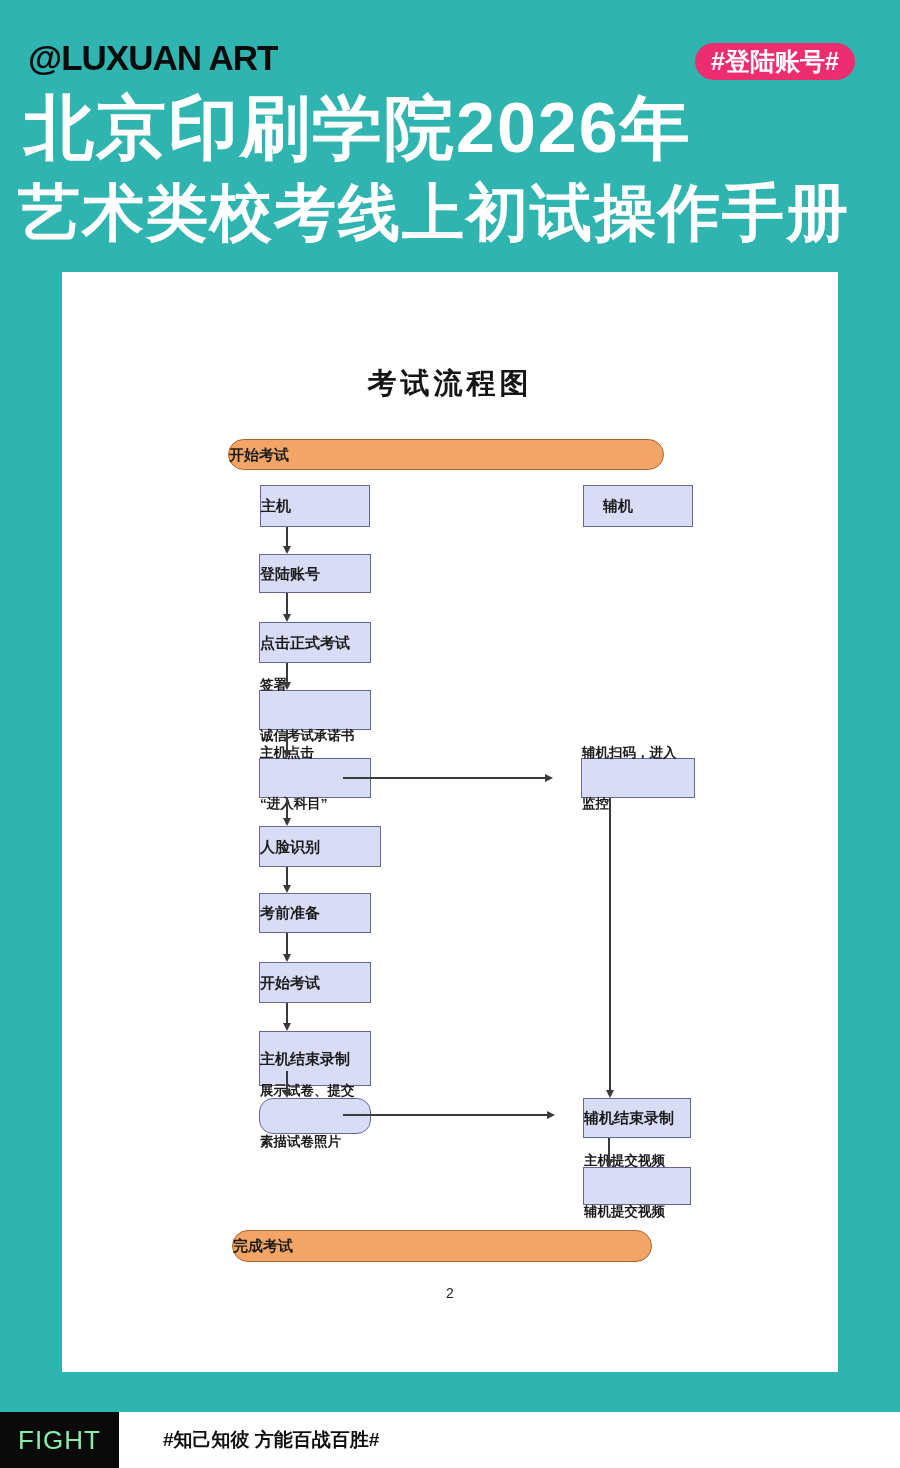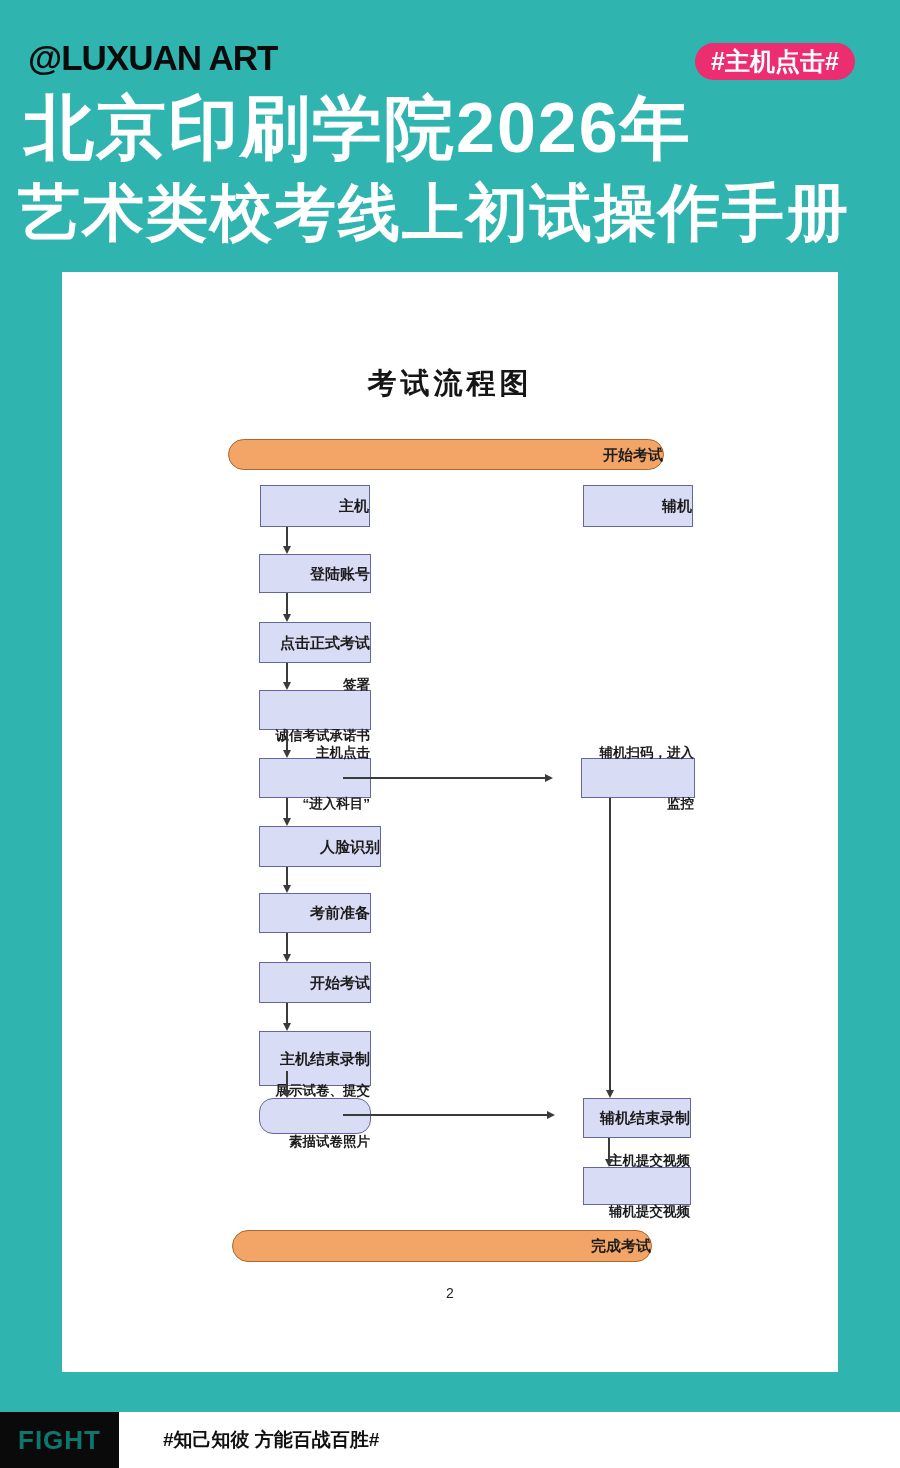--- a/index.html
+++ b/index.html
@@ -12,41 +12,41 @@
   .title1{position:absolute;left:24px;top:92px;font-size:70px;line-height:1.05;font-weight:900;color:#fff;letter-spacing:2px;white-space:nowrap;}
   .title2{position:absolute;left:18px;top:180px;font-size:62px;line-height:1.05;font-weight:900;color:#fff;letter-spacing:2px;white-space:nowrap;}
 
   
   .page{position:absolute;left:62px;top:272px;width:776px;height:1100px;background:#fff;}
   .diagram-title{position:absolute;left:0;top:92px;width:100%;text-align:center;font-family:"Liberation Serif","DejaVu Serif",serif;font-size:29px;font-weight:700;letter-spacing:4px;color:#151515;}
   .page-number{position:absolute;left:0;top:1013px;width:100%;text-align:center;font-size:14px;color:#222;}
 
   
   .flow-layer{position:absolute;left:0;top:0;width:100%;height:100%;}
-  .node{position:absolute;box-sizing:border-box;display:flex;flex-direction:column;align-items:flex-end;justify-content:center;text-align:center;font-weight:700;color:#1c1c1c;}
+  .node{position:absolute;box-sizing:border-box;display:flex;flex-direction:column;align-items:flex-start;justify-content:center;text-align:center;font-weight:700;color:#1c1c1c;}
   .node div{white-space:nowrap;line-height:1.3;}
   .node.box{background:var(--node-fill,#d9dcf5);border:1.4px solid var(--node-border,#63679b);font-size:15px;margin-left:28px;}
   .node.box.two{font-size:13.5px;gap:33px;}
   .node.pill{background:var(--pill-fill,#f2a566);border:1.6px solid var(--pill-border,#a9662f);border-radius:16px;font-size:15px;}
   .conn{position:absolute;background:var(--line,#3a3a3a);}
   .arrow-v{position:absolute;width:0;height:0;border-left:4.5px solid transparent;border-right:4.5px solid transparent;border-top:8px solid var(--line,#3a3a3a);}
   .arrow-h{position:absolute;width:0;height:0;border-top:4.5px solid transparent;border-bottom:4.5px solid transparent;border-left:8px solid var(--line,#3a3a3a);}
 
   
   .footer-bar{position:absolute;left:0;top:1412px;width:900px;height:56px;background:#fff;}
-  .fight-box{position:absolute;left:0;top:1412px;width:119px;height:56px;background:#0a0a0a;color:#0f766e;display:flex;align-items:center;justify-content:center;font-size:26px;font-weight:700;letter-spacing:1px;}
+  .fight-box{position:absolute;left:0;top:1412px;width:119px;height:56px;background:#0a0a0a;color:#86efac;display:flex;align-items:center;justify-content:center;font-size:26px;font-weight:400;letter-spacing:1px;}
   .slogan{position:absolute;left:163px;top:1412px;height:56px;display:flex;align-items:center;font-size:19px;font-weight:900;color:#101010;white-space:nowrap;}
 </style>
 </head>
 <body>
 
 <div class="canvas">
 
   <div class="brand">@LUXUAN ART</div>
-  <div class="badge">#主机点击#</div>
+  <div class="badge">#登陆账号#</div>
   <div class="title1">北京印刷学院2026年</div>
   <div class="title2">艺术类校考线上初试操作手册</div>
 
   <div class="page">
     <div class="diagram-title">考试流程图</div>
     <div class="flow-layer">
         <div class="node pill" style="left: 166px; top: 167px; width: 436px; height: 31px;">
           <div>开始考试</div>
         </div>
         <div class="node box" style="left: 170px; top: 213px; width: 110px; height: 42px;">

